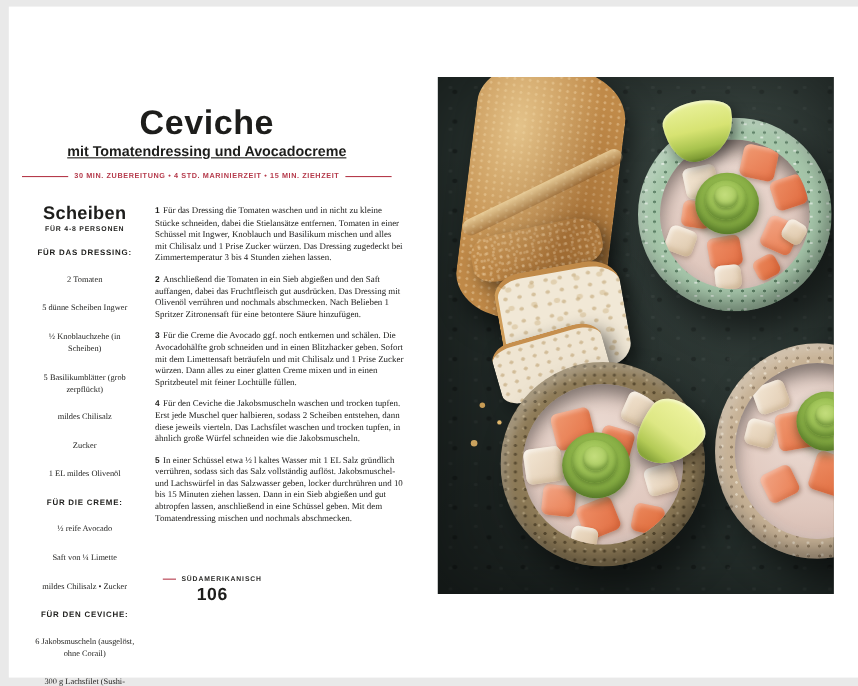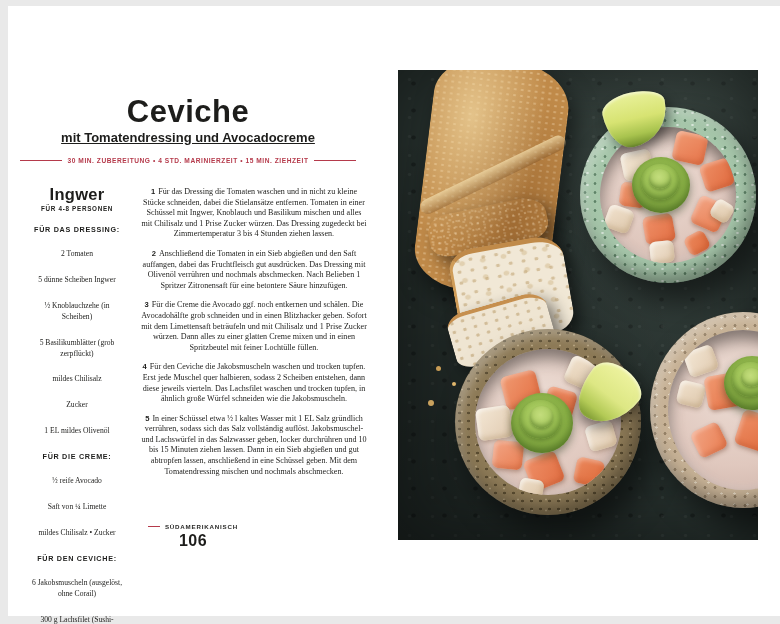--- a/index.html
+++ b/index.html
@@ -17,21 +17,21 @@
   .time-text{font-size:6.6px;font-weight:bold;letter-spacing:.55px;color:#b53a4b;white-space:nowrap;}
 
   .ingredients{position:absolute;left:8px;top:179px;width:122px;text-align:center;}
   .ing-heading{font-size:16.5px;font-weight:bold;margin:0 0 1px 0;letter-spacing:.3px;}
   .ing-serving{font-size:6.3px;font-weight:bold;letter-spacing:.7px;margin:0 0 13px 0;}
   .ing-group-title{font-size:7.2px;font-weight:bold;letter-spacing:.7px;margin:11px 0 4px 0;}
   .ing-item{font-family:"Liberation Serif",serif;font-size:7.6px;line-height:10.9px;margin:15px;}
 
   .steps{position:absolute;left:133px;top:181px;width:226px;}
   .step{font-family:"Liberation Serif",serif;font-size:8.1px;line-height:10.6px;
-        margin:0 0 9px 0;text-align:center;}
+        margin:0 0 9px 0;text-align:left;}
   .step .num{font-family:"Liberation Sans",sans-serif;font-weight:bold;font-size:7.6px;margin-right:3px;}
 
   .footer-cat{position:absolute;left:120px;top:517px;width:130px;display:flex;align-items:center;
               justify-content:center;gap:5px;}
   .footer-cat .dash{width:12px;height:1px;background:#b53a4b;}
   .footer-cat .cat-label{font-size:6.2px;font-weight:bold;letter-spacing:.8px;color:#2a2a28;}
   .page-number{position:absolute;left:120px;top:526px;width:130px;text-align:center;
                font-size:16px;font-weight:bold;letter-spacing:.5px;}
 
   
@@ -118,21 +118,21 @@
     <h1 class="title">Ceviche</h1>
     <h2 class="subtitle">mit Tomatendressing und Avocadocreme</h2>
 
     <div class="timebar">
       <span class="rule"></span>
       <span class="time-text">30 MIN. ZUBEREITUNG • 4 STD. MARINIERZEIT • 15 MIN. ZIEHZEIT</span>
       <span class="rule"></span>
     </div>
 
     <aside class="ingredients">
-      <h3 class="ing-heading">Ingwer</h3>
+      <h3 class="ing-heading">Scheiben</h3>
       <div class="ing-serving">FÜR 4-8 PERSONEN</div>
 
       <h4 class="ing-group-title">FÜR DAS DRESSING:</h4>
       <p class="ing-item">2 Tomaten</p>
       <p class="ing-item">5 dünne Scheiben Ingwer</p>
       <p class="ing-item">½ Knoblauchzehe (in Scheiben)</p>
       <p class="ing-item">5 Basilikumblätter (grob zerpflückt)</p>
       <p class="ing-item">mildes Chilisalz</p>
       <p class="ing-item">Zucker</p>
       <p class="ing-item">1 EL mildes Olivenöl</p>

